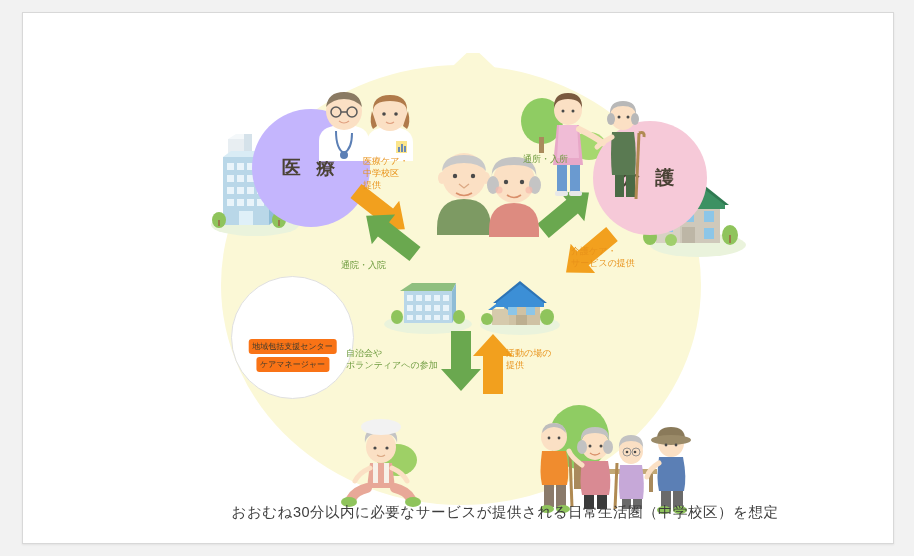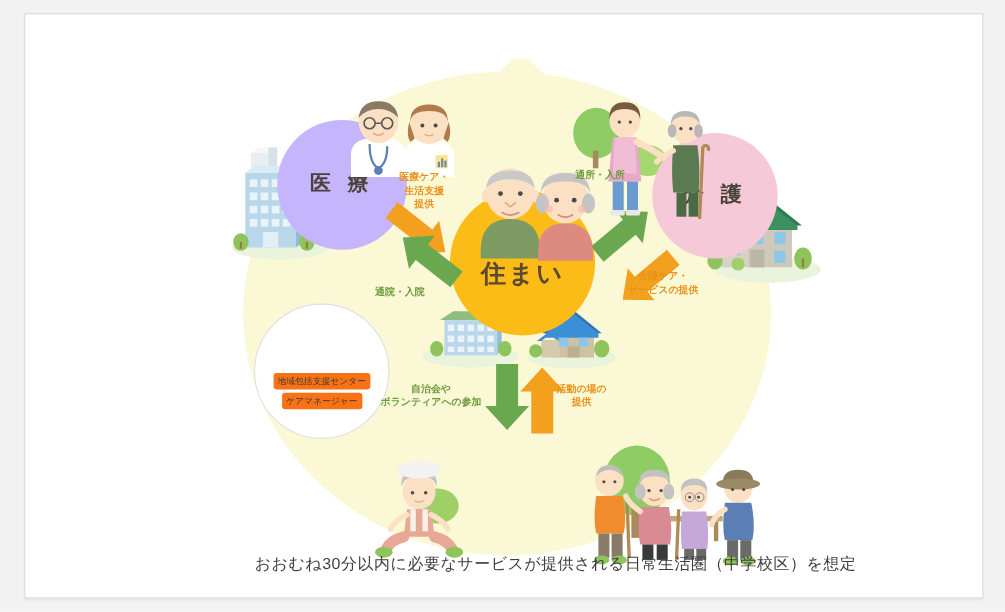--- a/index.html
+++ b/index.html
@@ -150,23 +150,22 @@
     padding: 2px 4px;
     white-space: nowrap;
     letter-spacing: 0px;
   }
   #manager-chip-1 { top: 62px; }
   #manager-chip-2 { top: 80px; }
 
   
   .arrow-label {
     font-size: 9px;
-    font-weight: bold;
+    font-weight: normal;
     line-height: 1.35;
-    text-align: center;
     white-space: nowrap;
     z-index: 30;
   }
   .lbl-orange { color: #e8921a; }
   .lbl-green  { color: #6d9b3e; }
 
   #lbl-med-provide   { left: 340px; top: 142px; }
   #lbl-med-visit     { left: 318px; top: 246px; }
   #lbl-care-daycare  { left: 500px; top: 140px; }
   #lbl-care-provide  { left: 548px; top: 232px; }
@@ -320,23 +319,20 @@
 
     <div class="abs domain-circle" id="circle-medical">
       <span class="domain-label">医 療</span>
     </div>
 
     <div class="abs domain-circle" id="circle-care">
       <span class="domain-label">介 護</span>
     </div>
 
 
-    <div class="abs" id="circle-housing">
-      <span id="housing-label">住まい</span>
-    </div>
 
     <svg class="layer" id="arrow-layer" width="870" height="530">
 
       <g transform="translate(333,178) rotate(38)">
         <polygon points="0,-9 40,-9 40,-19 62,0 40,19 40,9 0,9" fill="#f2a01e"></polygon>
       </g>
 
       <g transform="translate(392,241) rotate(218)">
         <polygon points="0,-9 40,-9 40,-19 62,0 40,19 40,9 0,9" fill="#6aa84f"></polygon>
       </g>
@@ -520,21 +516,21 @@
       </g>
     </svg>
 
     <div class="abs" id="circle-manager">
       <div class="manager-chip" id="manager-chip-1">地域包括支援センター</div>
       <div class="manager-chip" id="manager-chip-2">ケアマネージャー</div>
     </div>
 
     <div class="abs arrow-label lbl-orange" id="lbl-med-provide">
       <div>医療ケア・</div>
-      <div>生活支援</div>
+      <div>中学校区</div>
       <div>提供</div>
     </div>
 
     <div class="abs arrow-label lbl-green" id="lbl-med-visit">
       <div>通院・入院</div>
     </div>
 
     <div class="abs arrow-label lbl-green" id="lbl-care-daycare">
       <div>通所・入所</div>
     </div>

